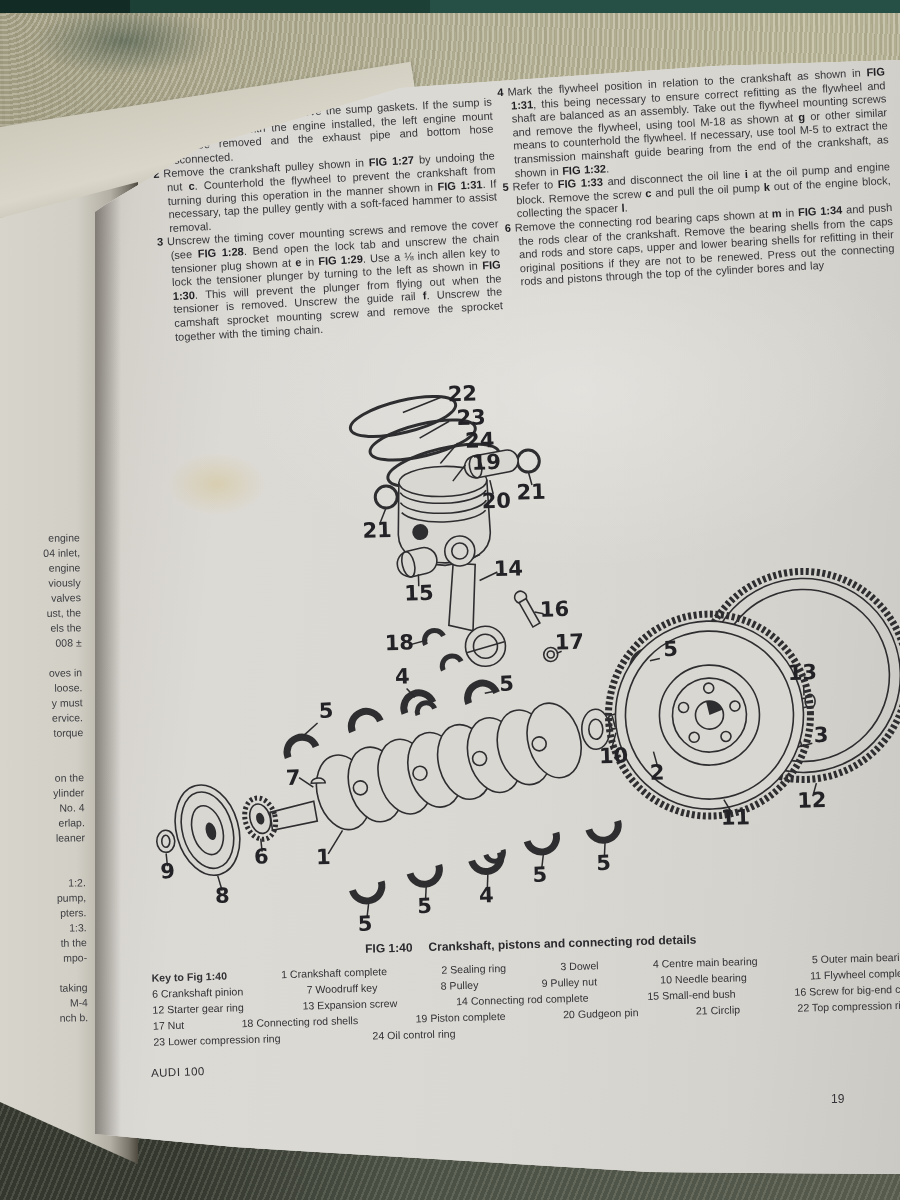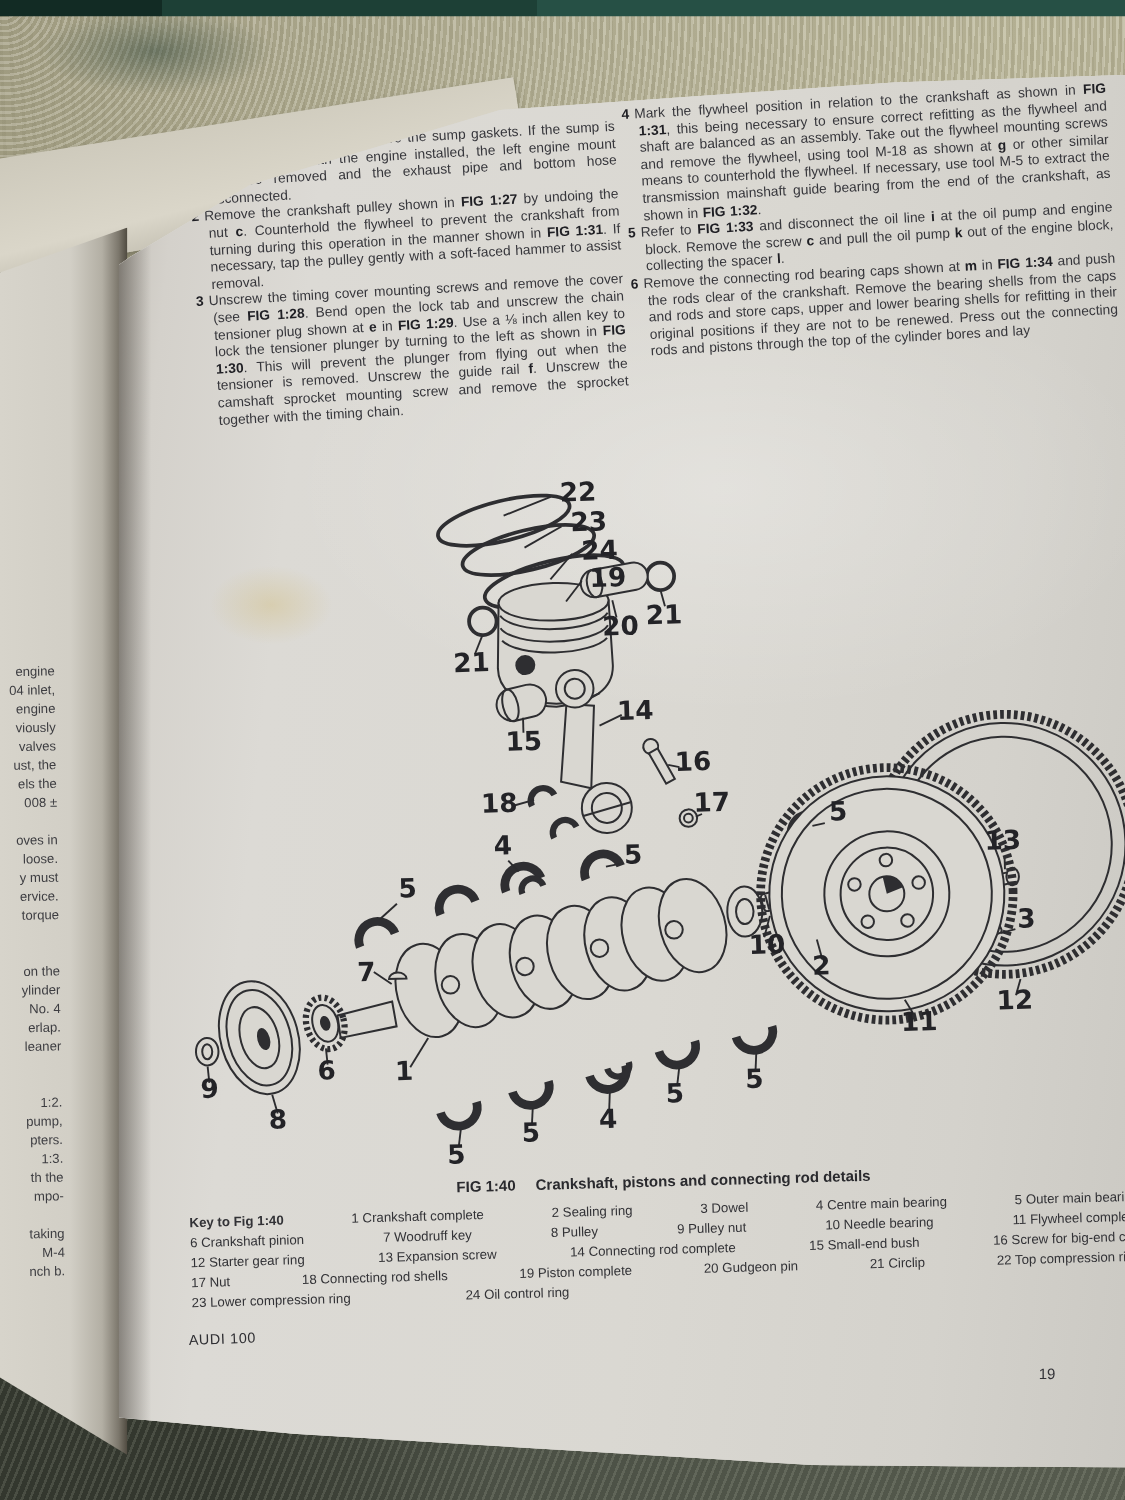--- a/index.html
+++ b/index.html
@@ -20,21 +20,21 @@
       repeating-linear-gradient(112deg, rgba(215,220,200,0.14) 0 2px, rgba(0,0,0,0) 2px 6px),
       linear-gradient(90deg,#33372e 0 180px,#4b5045 400px,#565b4e 100%);}
   
   .page-edges{position:absolute;left:0px;top:128px;width:430px;height:90px;
     background:linear-gradient(175deg,#cdc9bb,#dad6c9 60%,#b5b1a3);
     transform:rotate(-9deg);transform-origin:left bottom;
     box-shadow:0 3px 6px rgba(40,40,30,0.35);}
   
   .left-page{position:absolute;left:0;top:130px;width:102px;height:1038px;
     background:linear-gradient(90deg,#d7d4cb 0,#d2cfc6 55%,#b3afa4 80%,#7c776c 93%,#4e493f 100%);
-    clip-path:polygon(0 88px,100% 52px,100% 1034px,0 972px);}
+    clip-path:polygon(0 88px,100% 52px,100% 1034px,0 972px);padding-left:36px;}
   .fragments{position:absolute;right:54px;top:402px;width:200px;
     text-align:right;font-size:10.5px;line-height:15px;color:#3d3d41;
     transform:rotate(-1deg);}
   
   .right-page{position:absolute;left:95px;top:52px;width:807px;height:1128px;
     background-color:#d8d6d0;
     background-image:
       radial-gradient(ellipse 70px 45px at 122px 432px, rgba(208,186,118,0.38), rgba(208,186,118,0) 70%),
       radial-gradient(ellipse 500px 260px at 60% 30%, rgba(255,255,255,0.25), rgba(255,255,255,0) 70%),
       linear-gradient(96deg,#c3bfb7 0px,#d4d1cb 55px,#dcdad5 170px,#dad8d2 55%,#d4d2cc 82%,#cbc9c3 100%),

